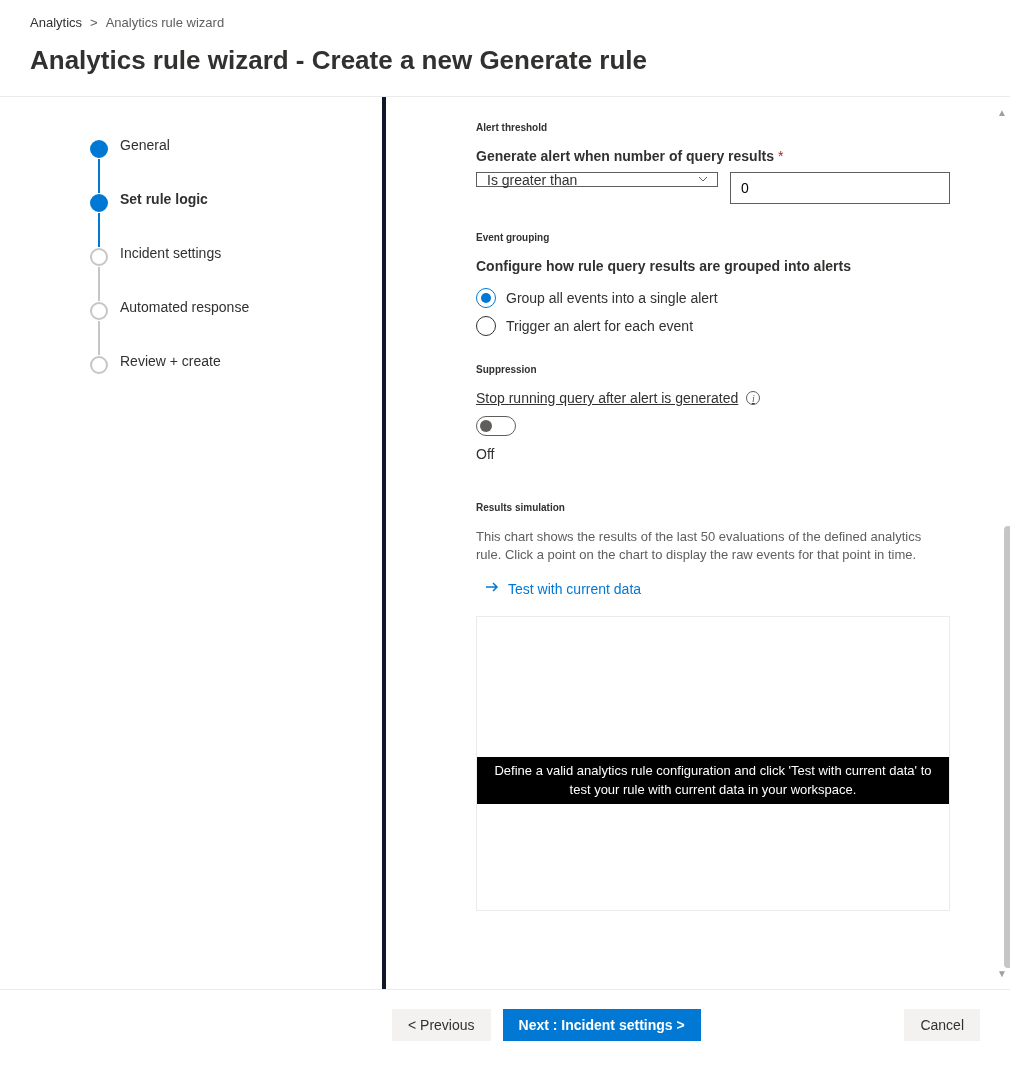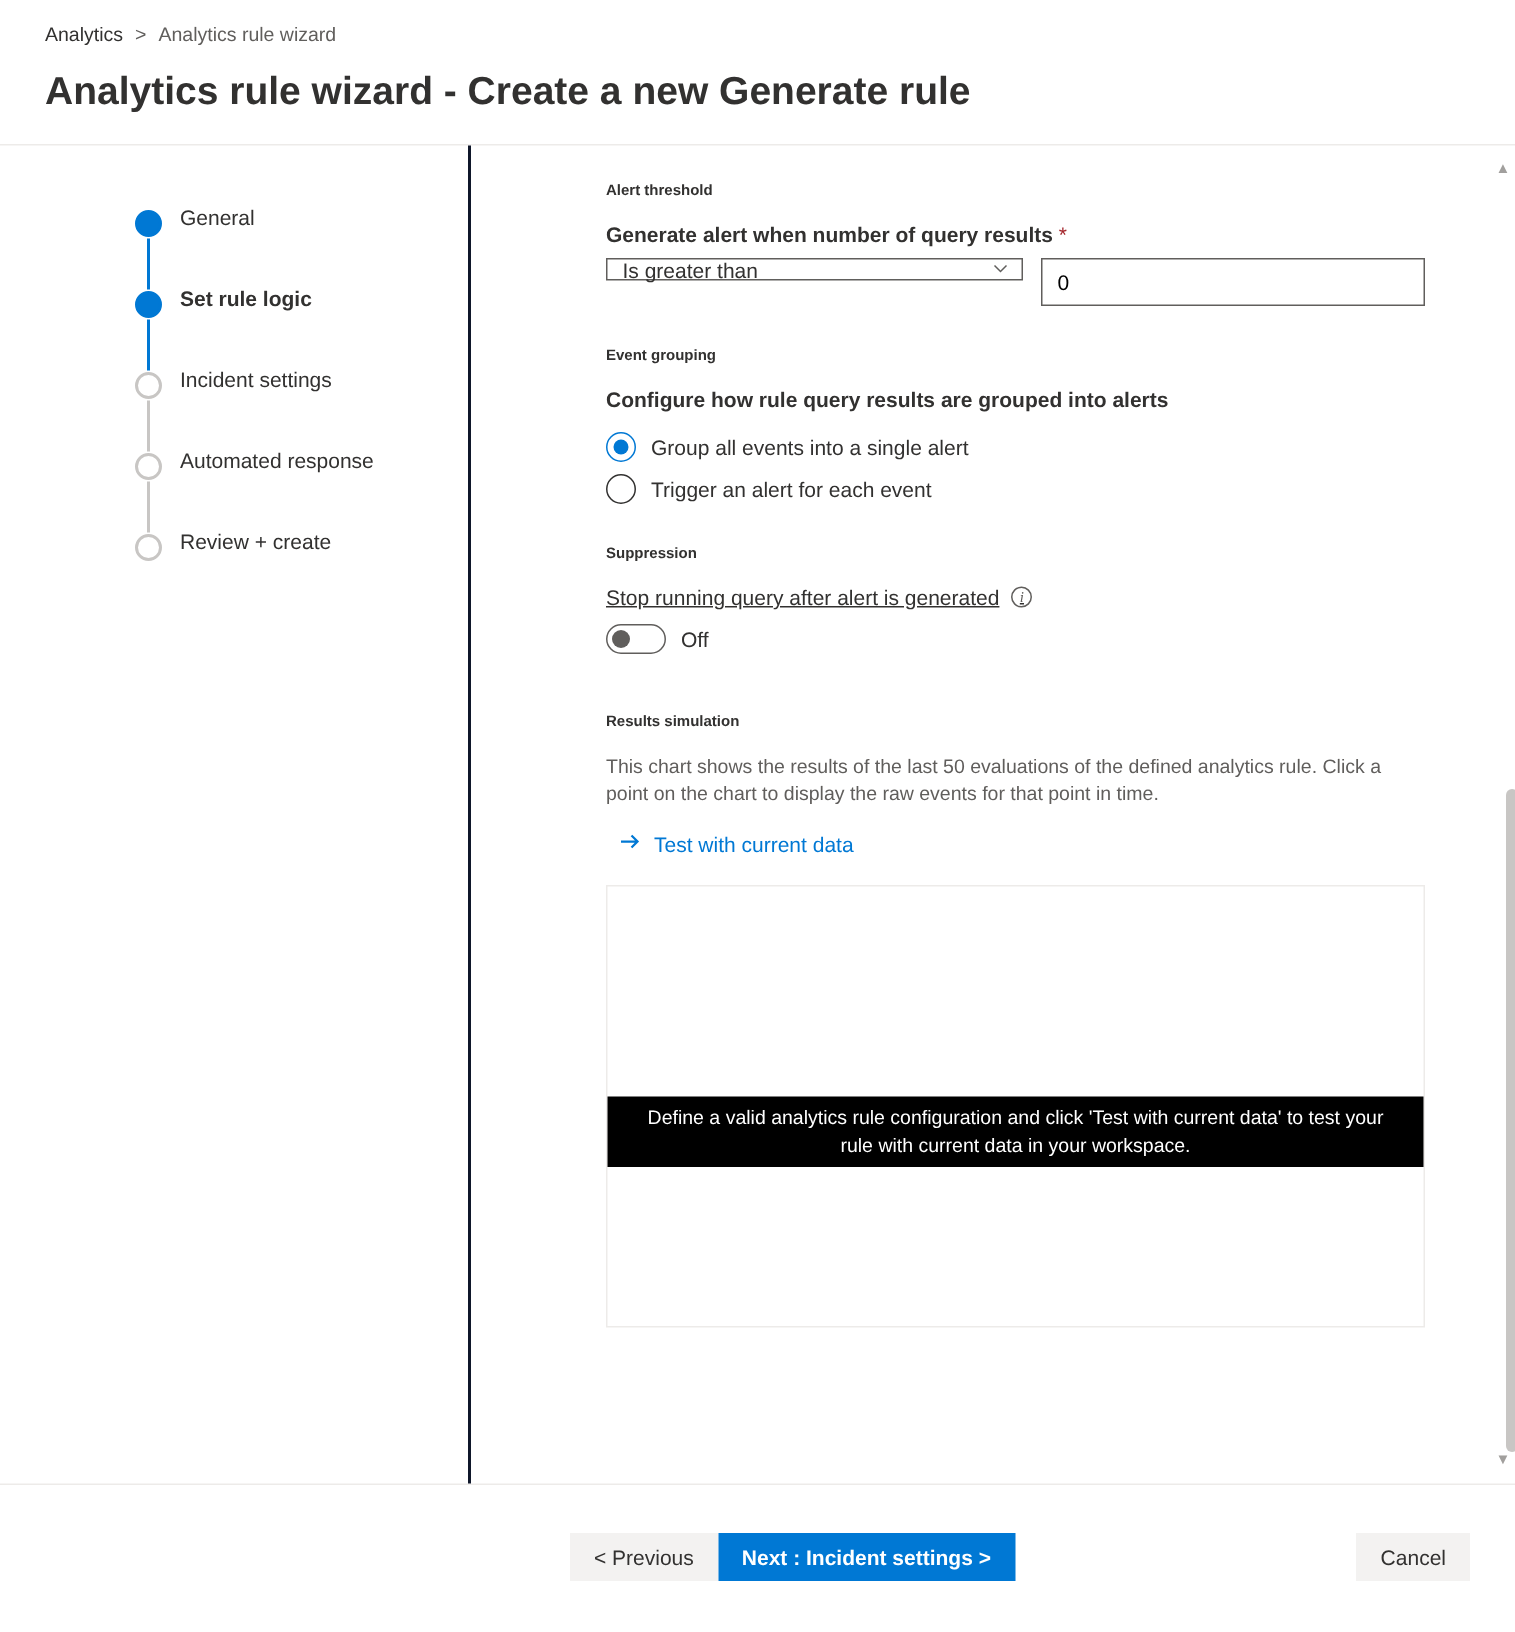--- a/index.html
+++ b/index.html
@@ -39,22 +39,22 @@
       padding: 0 30px 20px;
       color: #323130;
     }
     .main-container {
       border-top: 1px solid #edebe9;
       display: flex;
       height: 893px;
       position: relative;
     }
     .sidebar {
-      width: 314px;
-      border-right: 2px solid #0f172a;
+      width: 386px;
+      border-right: 4px solid #0f172a;
       padding: 40px 0 0 90px;
     }
     .step-list {
       list-style: none;
     }
     .step-item {
       position: relative;
       padding: 0 0 38px 30px;
       cursor: pointer;
     }
@@ -202,23 +202,23 @@
     }
     .radio-circle.selected::after {
       content: '';
       width: 10px;
       height: 10px;
       border-radius: 50%;
       background: #0078d4;
     }
     .toggle-row {
       display: flex;
-      align-items: center;
       gap: 10px;
       margin-bottom: 40px;
+      flex-direction: column;
     }
     .toggle-switch {
       width: 40px;
       height: 20px;
       border-radius: 10px;
       border: 1px solid #605e5c;
       background: #fff;
       position: relative;
       cursor: pointer;
     }
@@ -276,24 +276,24 @@
       top: 140px;
       background: #000000;
       color: #fff;
       font-size: 13px;
       text-align: center;
       padding: 5px 16px;
       line-height: 1.4;
     }
     .footer {
       border-top: 1px solid #edebe9;
-      padding: 32px 30px;
-      display: flex;
-      align-items: center;
-      gap: 0;
+      padding: 19px 30px;
+      display: flex;
+      align-items: center;
+      gap: 12px;
       justify-content: center;
     }
     .footer-spacer-left {
       width: 350px;
     }
     .btn {
       height: 32px;
       padding: 0 16px;
       font-size: 14px;
       font-family: inherit;

